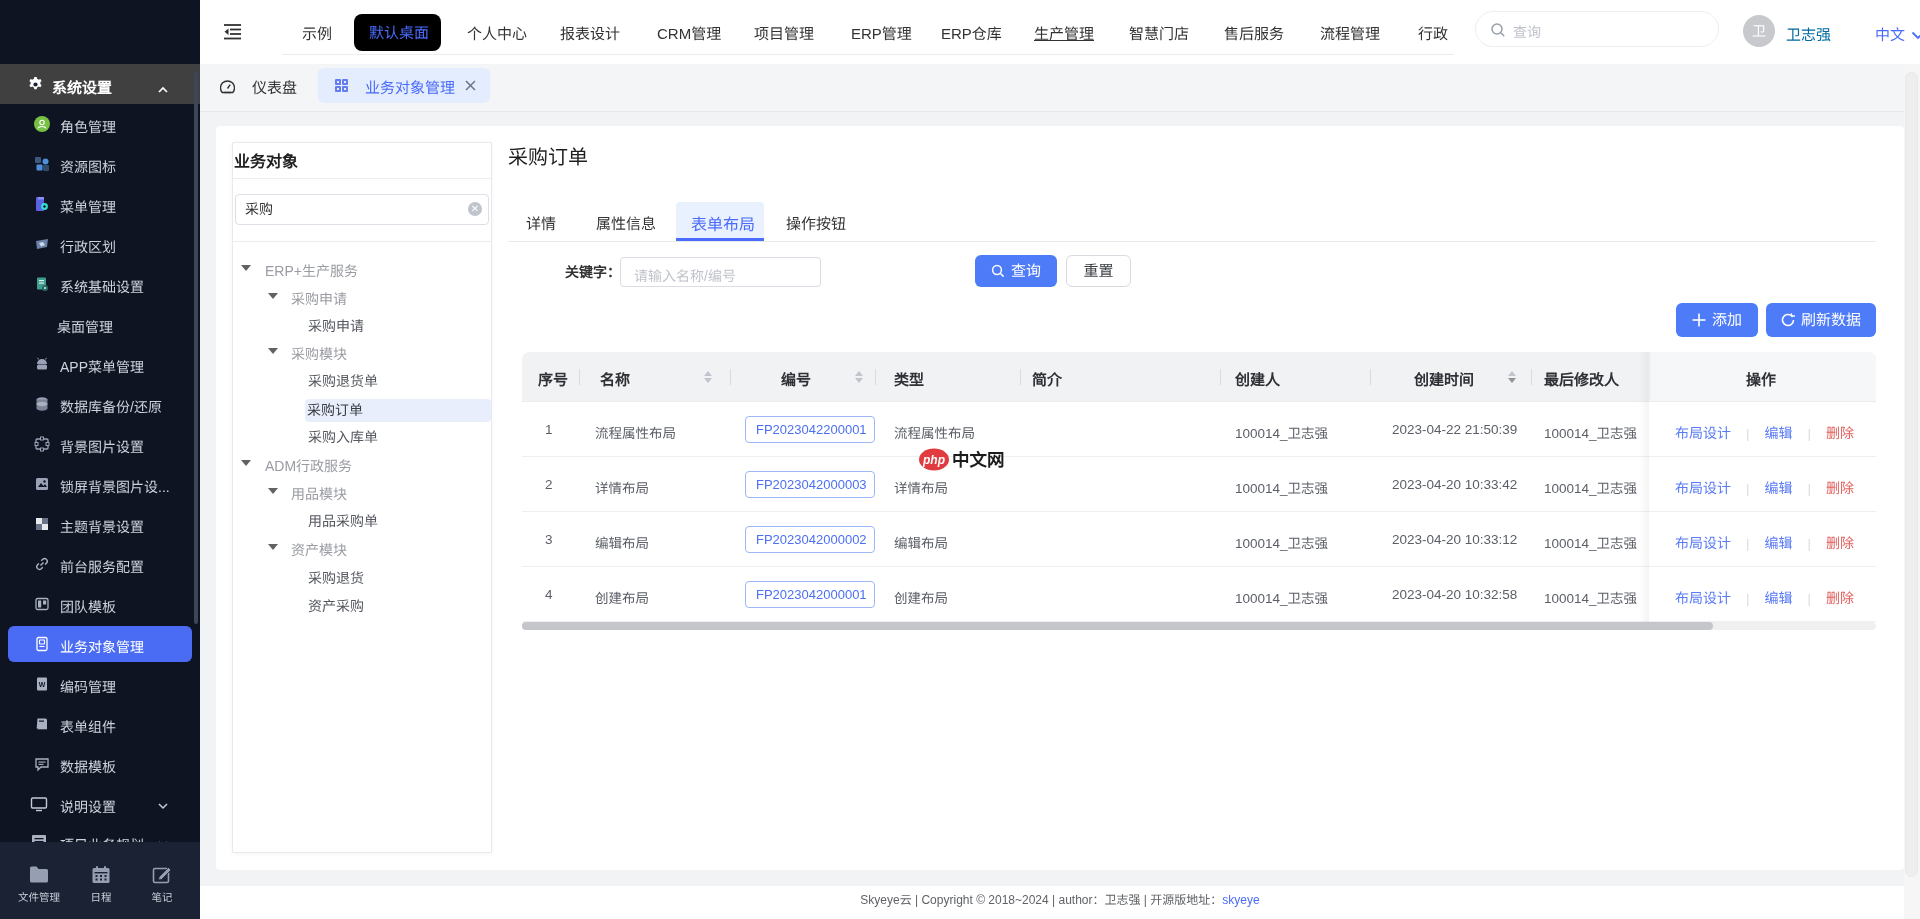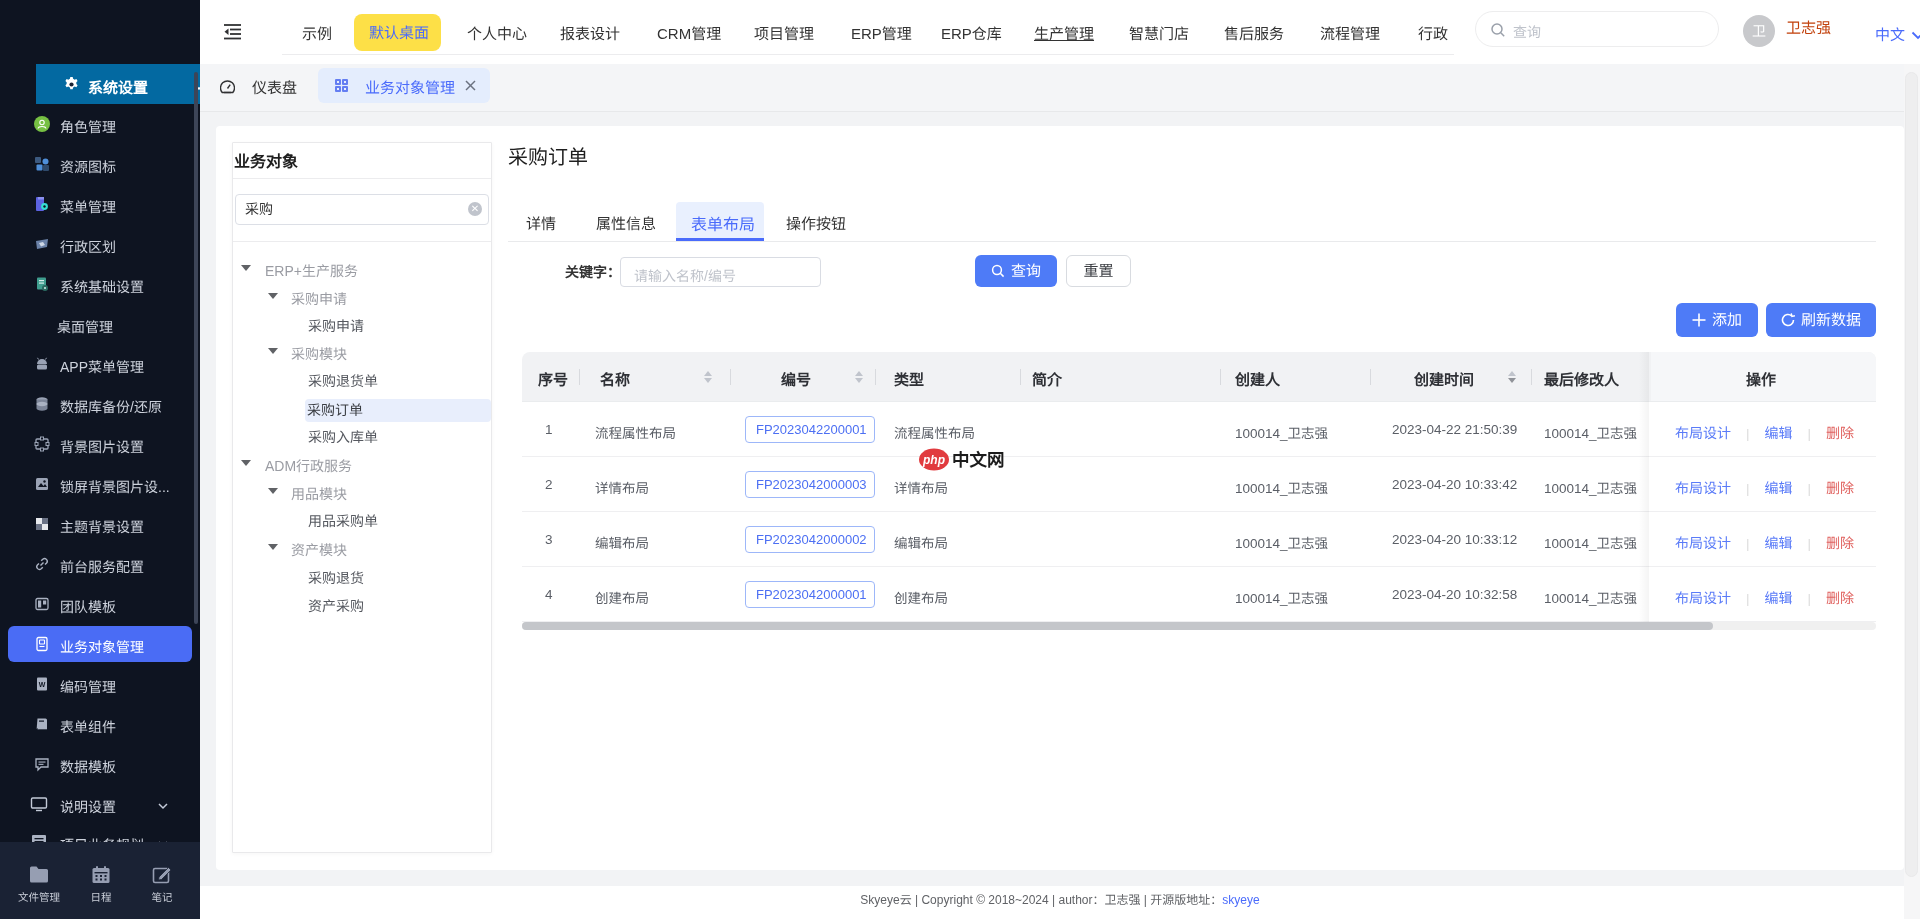--- a/index.html
+++ b/index.html
@@ -3,41 +3,41 @@
 <meta charset="UTF-8">
 <title>业务对象管理</title>
 <style>
 * { margin:0; padding:0; box-sizing:border-box; }
 html,body { width:1920px; height:919px; overflow:hidden; font-family:"Liberation Sans", sans-serif; background:#fff; }
 #page { position:relative; width:1920px; height:919px; overflow:hidden; }
 
 
 #sidebar { position:absolute; left:0; top:0; width:200px; height:919px; background:#0e1421; }
 #logo { position:absolute; left:0; top:0; width:200px; height:64px; background:#26314a; color:#fff; font-size:15px; line-height:64px; padding-left:13px; white-space:nowrap; letter-spacing:0.2px; }
-#grouphead { position:absolute; left:0; top:64px; width:200px; height:40px; background:#0369a1; color:#fff;margin-left:36px; }
+#grouphead { position:absolute; left:0; top:64px; width:200px; height:40px; background:#404040; color:#fff; }
 #grouphead .gt { position:absolute; left:52px; top:12px; font-size:15px; font-weight:bold; }
 .mitem { position:absolute; left:0; width:200px; height:40px; color:#cdd2dc; font-size:14px; }
 .mitem .txt { position:absolute; left:60px; top:12px; white-space:nowrap; }
 .mitem .ic { position:absolute; left:34px; top:12px; width:16px; height:16px; }
 .mactive { position:absolute; left:8px; width:184px; height:36px; background:#4a6cf5; border-radius:6px; }
 #dock { position:absolute; left:0; top:842px; width:200px; height:77px; background:#1a2234; }
 .dockitem { position:absolute; top:19px; width:62px; text-align:center; color:#c9ced8; font-size:10.5px; }
 .dockitem svg { display:block; margin:4px auto 4px; }
 #sbscroll { position:absolute; left:194px; top:72px; width:4px; height:552px; background:#3d4558; border-radius:2px; }
 
 
 #header { position:absolute; left:200px; top:0; width:1720px; height:64px; background:#fff; }
 #navline { position:absolute; left:82px; top:54px; width:1172px; height:1px; background:#ececee; }
 .nav { position:absolute; top:22px; font-size:15px; color:#333; white-space:nowrap; }
-#navpill { position:absolute; left:154px; top:14px; width:87px; height:37px; background:#fde047; border-radius:8px; }
+#navpill { position:absolute; left:154px; top:14px; width:87px; height:37px; background:#000000; border-radius:8px; }
 #navpill span { position:absolute; left:15px; top:7px; font-size:15px; color:#4a6bfb; }
 #hsearch { position:absolute; left:1275px; top:11px; width:244px; height:36px; border:1px solid #ededee; border-radius:18px; }
 #hsearch .ph { position:absolute; left:37px; top:9px; font-size:14px; color:#bfc3cb; }
 #avatar { position:absolute; left:1543px; top:15px; width:32px; height:32px; background:#c8c9cc; border-radius:50%; color:#fff; font-size:14px; text-align:center; line-height:32px; }
-#uname { position:absolute; left:1586px; top:16px; font-size:15px; color:#c2410c; }
+#uname { position:absolute; left:1586px; top:23px; font-size:15px; color:#0369a1; }
 #lang { position:absolute; left:1675px; top:23px; font-size:15px; color:#4a6bfb; white-space:nowrap; }
 
 
 #tabbar { position:absolute; left:200px; top:64px; width:1704px; height:48px; background:#f4f5f7; border-bottom:1px solid #e7e8ea; }
 #tb-dash { position:absolute; left:52px; top:12px; font-size:15px; color:#333; }
 #tabpill { position:absolute; left:118px; top:4px; width:172px; height:35px; background:#e4edfd; border-radius:6px; }
 #tabpill .t { position:absolute; left:47px; top:8px; font-size:15px; color:#4a6bfb; }
 
 
 #contentbg { position:absolute; left:200px; top:112px; width:1704px; height:774px; background:#f2f3f5; }

